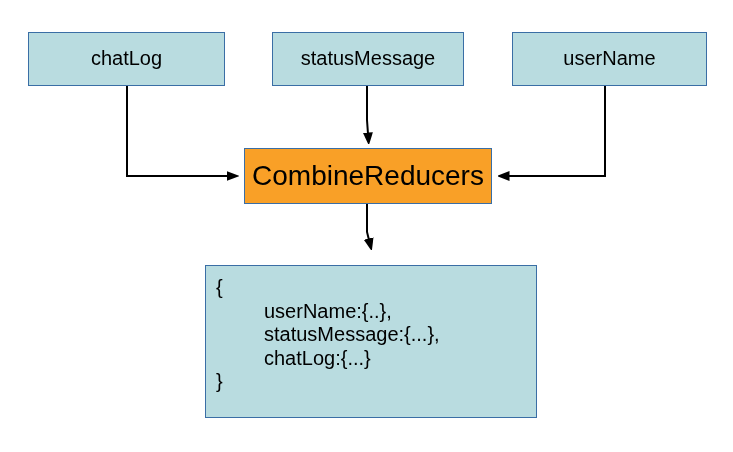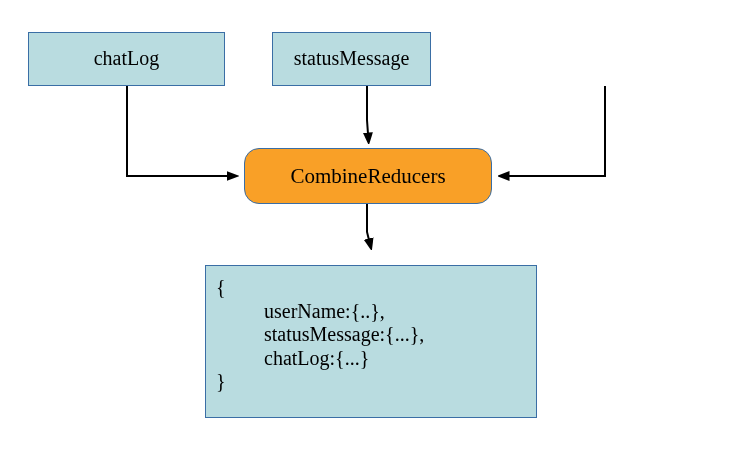--- a/index.html
+++ b/index.html
@@ -15,21 +15,20 @@
     overflow: hidden;
     font-family: "Liberation Sans", sans-serif;
     -webkit-font-smoothing: antialiased;
   }
   #diagram-canvas {
     position: absolute;
     left: 0;
     top: 0;
     width: 733px;
     height: 452px;
-    font-family: Liberation Serif, serif;
   }
   .edge-layer {
     position: absolute;
     left: 0;
     top: 0;
     width: 733px;
     height: 452px;
     pointer-events: none;
   }
   .node {
@@ -41,40 +40,39 @@
     justify-content: center;
     color: #000000;
     line-height: 1.18;
   }
   .node-source {
     background: #b9dce0;
     font-size: 20px;
   }
   .node-process {
     background: #f9a027;
-    font-size: 21px;
-    border-radius: 15px;
+    font-size: 28px;
   }
   .node-result {
     background: #b9dce0;
     display: block;
     font-size: 20px;
     padding: 10px 0 0 10px;
   }
   .code-line {
     display: block;
     white-space: pre;
   }
   .code-indent {
     padding-left: 48px;
   }
 
   
   #node-chatlog      { left: 28px;  top: 32px;  width: 197px; height: 54px; }
-  #node-statusmsg    { left: 272px; top: 32px;  width: 159px; height: 54px; }
+  #node-statusmsg    { left: 272px; top: 32px;  width: 192px; height: 54px; }
   #node-username     { left: 512px; top: 32px;  width: 195px; height: 54px; }
   #node-combine      { left: 244px; top: 148px; width: 248px; height: 56px; }
   #node-result       { left: 205px; top: 265px; width: 332px; height: 153px; }
 </style>
 </head>
 <body>
 
 <div id="diagram-canvas">
 
   <svg class="edge-layer" viewBox="0 0 733 452" width="733" height="452">
@@ -102,20 +100,23 @@
   </svg>
 
   <div class="node node-source" id="node-chatlog">
     <span>chatLog</span>
   </div>
 
   <div class="node node-source" id="node-statusmsg">
     <span>statusMessage</span>
   </div>
 
+  <div class="node node-source" id="node-username">
+    <span>userName</span>
+  </div>
 
   <div class="node node-process" id="node-combine">
     <span>CombineReducers</span>
   </div>
 
   <div class="node node-result" id="node-result">
     <span class="code-line">{</span>
     <span class="code-line code-indent">userName:{..},</span>
     <span class="code-line code-indent">statusMessage:{...},</span>
     <span class="code-line code-indent">chatLog:{...}</span>

